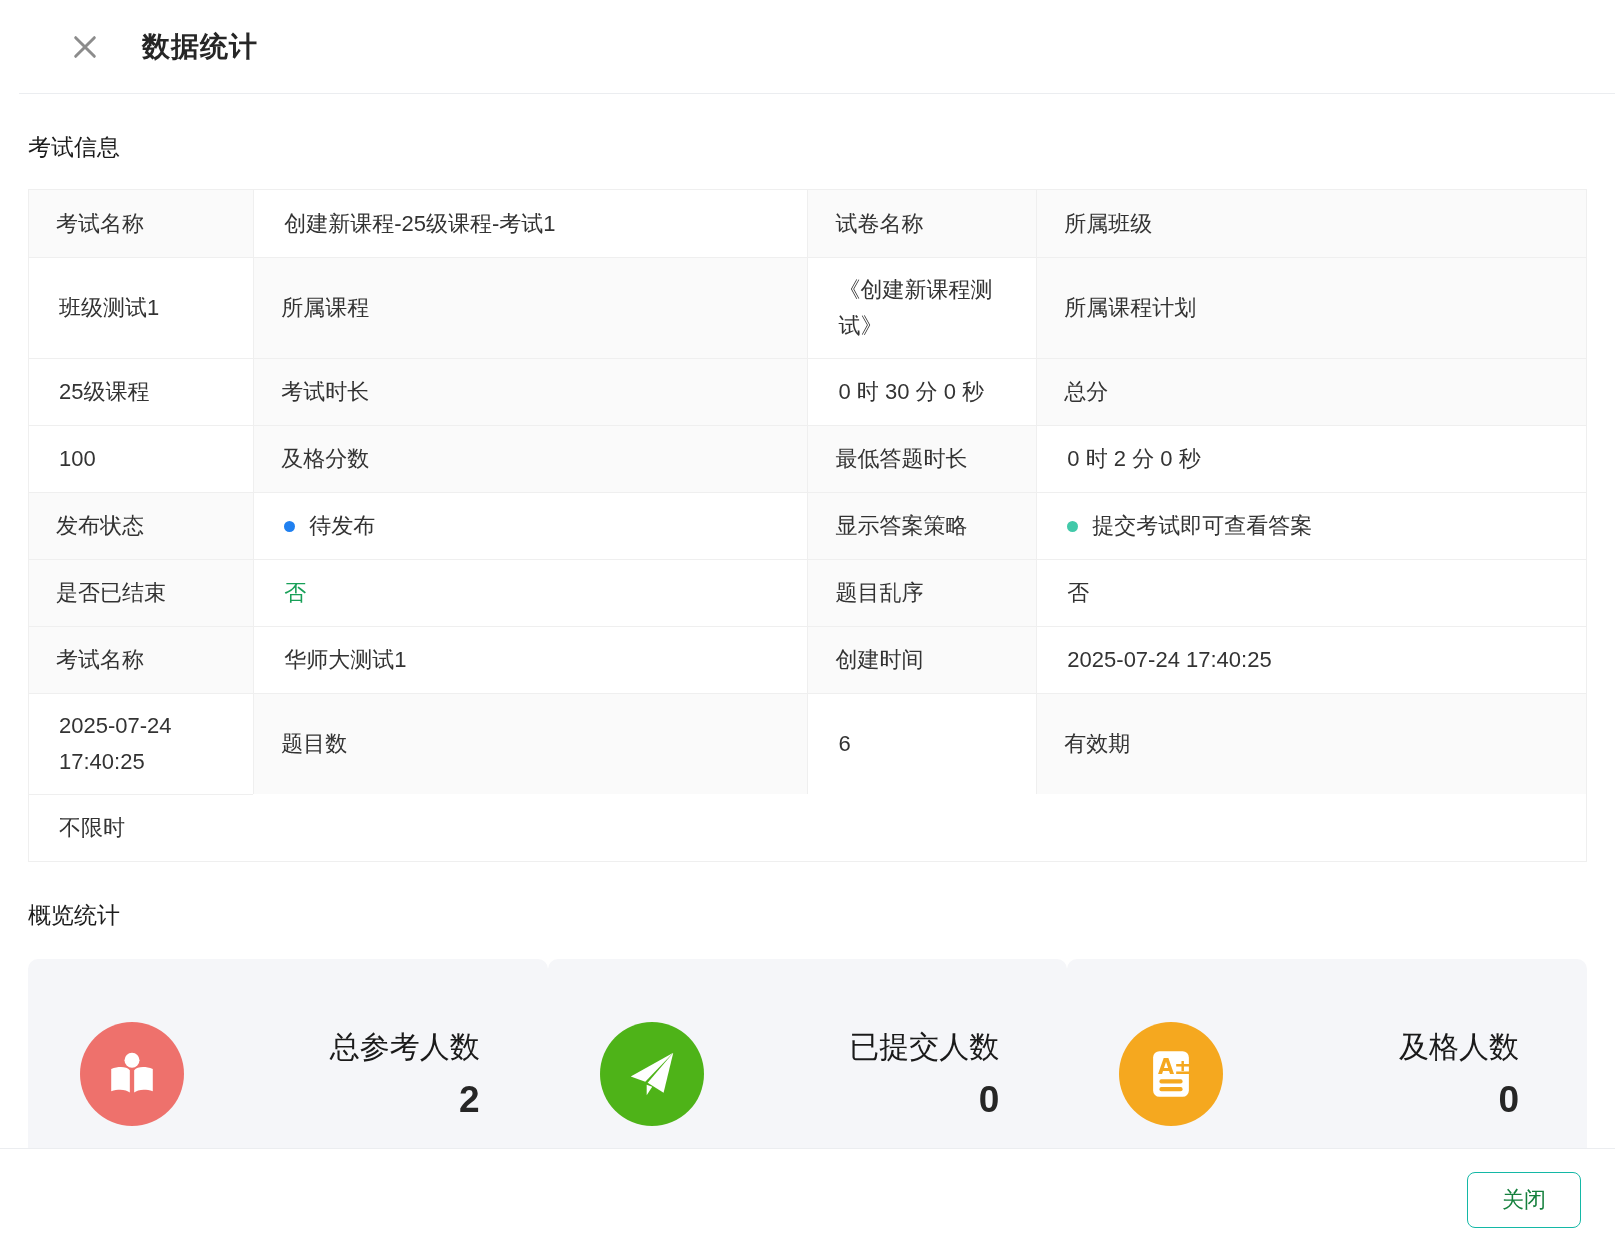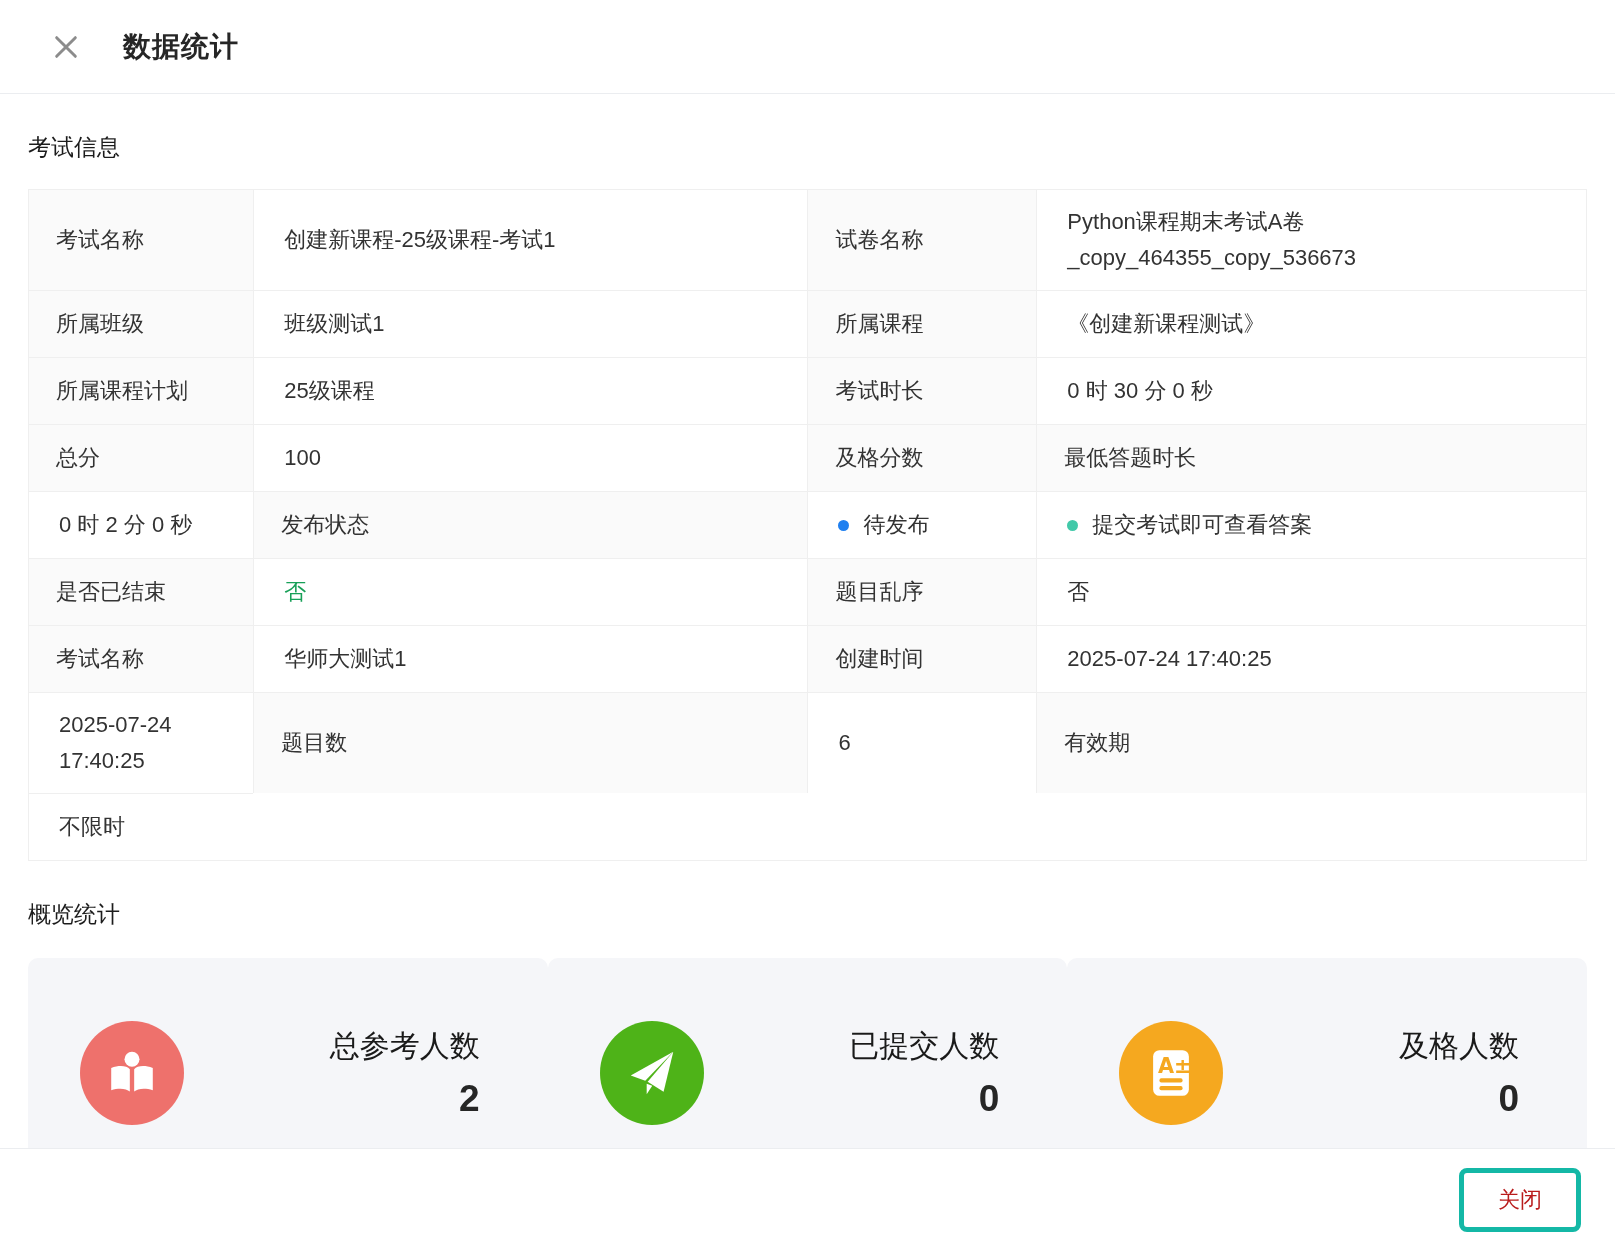--- a/index.html
+++ b/index.html
@@ -1,20 +1,20 @@
 <!DOCTYPE html>
 <html><head>
 <meta charset="utf-8">
 <style>
   html,body { margin:0; padding:0; background:#fff; }
   body { font-family:"Liberation Sans","DejaVu Sans",sans-serif; color:#333; }
   .modal { width:1615px; height:1251px; background:#fff; display:flex; flex-direction:column; overflow:hidden; position:relative; }
 
   
-  .modal-header { flex:none; height:94px; border-bottom:1px solid #ebedf0; display:flex; align-items:center; padding:0 28px; box-sizing:border-box; }
+  .modal-header { flex:none; height:94px; border-bottom:1px solid #ebedf0; display:flex; align-items:center; padding:0 28px; box-sizing:border-box;margin-left:19px; }
   .close-x { width:34px; height:34px; margin-left:21px; display:flex; align-items:center; justify-content:center; cursor:pointer; }
   .modal-title { margin-left:40px; font-size:28px; font-weight:700; color:#262626; letter-spacing:1px; }
 
   
   .modal-body { flex:1; padding:0 28px; box-sizing:border-box; overflow:hidden; }
   .section-title { font-size:23px; font-weight:500; color:#1c1c1c; margin:33px 0 22px 0; line-height:40px; }
 
   
   .info-table { display:grid; grid-template-columns:14.4% 35.6% 14.7% 35.3%; border:1px solid #efefef; border-radius:0; overflow:hidden; }
   .cell { display:flex; align-items:center; min-height:67px; box-sizing:border-box; font-size:22px; line-height:36px; color:#333; padding:14px 24px; background:#fff; }
@@ -29,21 +29,21 @@
   .stats-row { display:flex; margin-top:24px; }
   .stat-card { flex:1; height:230px; background:#f5f6f9; border-radius:10px; display:flex; align-items:center; padding:0 68px 0 52px; box-sizing:border-box; }
   .stat-icon { width:104px; height:104px; border-radius:50%; flex:none; display:flex; align-items:center; justify-content:center; }
   .stat-icon svg { width:58px; height:58px; }
   .stat-text { flex:1; text-align:right; }
   .stat-label { font-size:30px; color:#1a1a1a; line-height:40px; }
   .stat-value { font-size:37px; font-weight:700; color:#262626; margin-top:12px; line-height:42px; }
 
   
   .modal-footer { flex:none; height:103px; border-top:1px solid #ebedf0; background:#fff; display:flex; align-items:center; justify-content:flex-end; padding:0 34px; box-sizing:border-box; }
-  .btn-close { background:#fff; border:5px solid #14b8a6; border-radius:8px; padding:14px 34px; font-size:22px; color:#b91c1c; font-family:inherit; cursor:pointer; line-height:26px; }
+  .btn-close { background:#fff; border:1px solid #14b8a6; border-radius:8px; padding:14px 34px; font-size:22px; color:#15803d; font-family:inherit; cursor:pointer; line-height:26px; }
 </style>
 </head>
 <body>
 
 <div class="modal">
 
   <div class="modal-header">
     <div class="close-x">
       <svg viewBox="0 0 24 24" width="32" height="32" fill="none" stroke="#8c8c8c" stroke-width="2.2" stroke-linecap="round">
         <path d="M5 5 L19 19 M19 5 L5 19"></path>
@@ -54,22 +54,20 @@
 
   <div class="modal-body">
 
     <div class="section-title">考试信息</div>
 
     <div class="info-table">
 
       <div class="cell lbl">考试名称</div>
       <div class="cell val">创建新课程-25级课程-考试1</div>
       <div class="cell lbl">试卷名称</div>
-      <div class="cell val multiline">Python课程期末考试A卷
-_copy_464355_copy_536673</div>
 
       <div class="cell lbl">所属班级</div>
       <div class="cell val">班级测试1</div>
       <div class="cell lbl">所属课程</div>
       <div class="cell val">《创建新课程测试》</div>
 
       <div class="cell lbl">所属课程计划</div>
       <div class="cell val">25级课程</div>
       <div class="cell lbl">考试时长</div>
       <div class="cell val">0 时 30 分 0 秒</div>
@@ -79,20 +77,21 @@
       <div class="cell lbl">及格分数</div>
 
       <div class="cell lbl">最低答题时长</div>
       <div class="cell val">0 时 2 分 0 秒</div>
       <div class="cell lbl">发布状态</div>
       <div class="cell val">
         <span class="dot" style="background: rgb(32, 128, 240);"></span>
         <span>待发布</span>
       </div>
 
+      <div class="cell lbl">显示答案策略</div>
       <div class="cell val">
         <span class="dot" style="background: rgb(66, 201, 169);"></span>
         <span>提交考试即可查看答案</span>
       </div>
       <div class="cell lbl">是否已结束</div>
       <div class="cell val" style="color: rgb(24, 160, 88);">否</div>
 
       <div class="cell lbl">题目乱序</div>
       <div class="cell val">否</div>
       <div class="cell lbl">考试名称</div>

